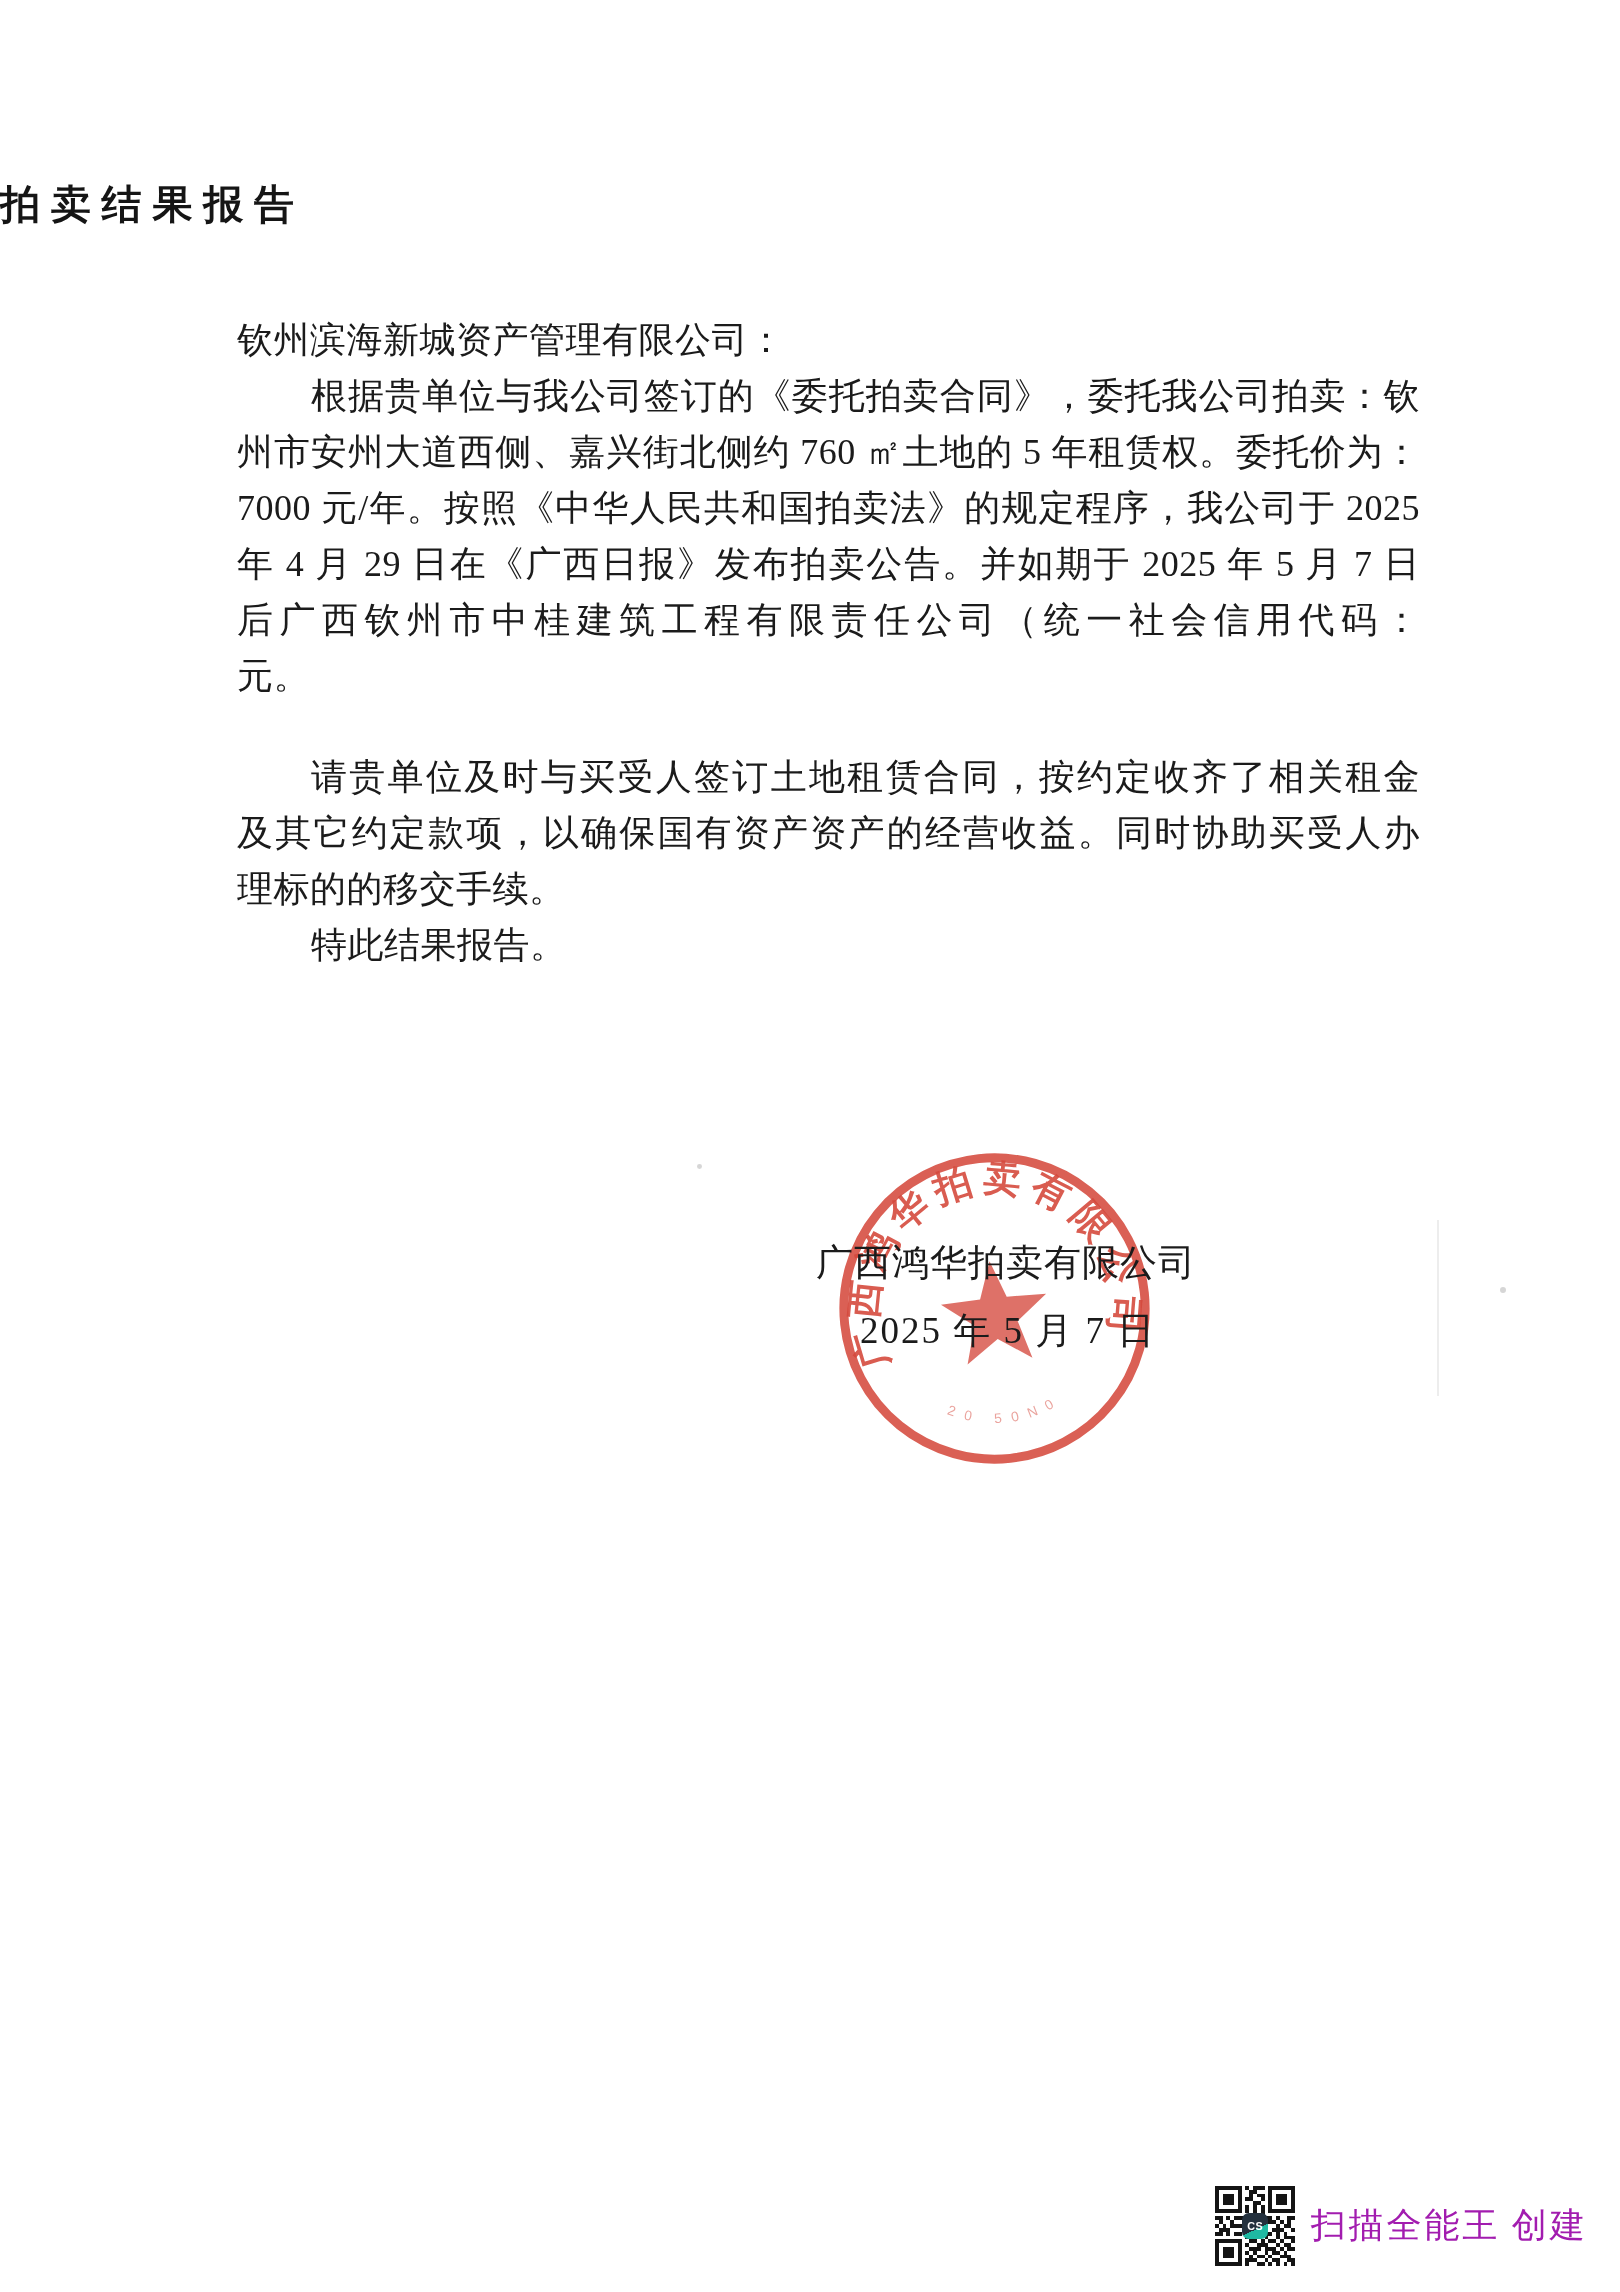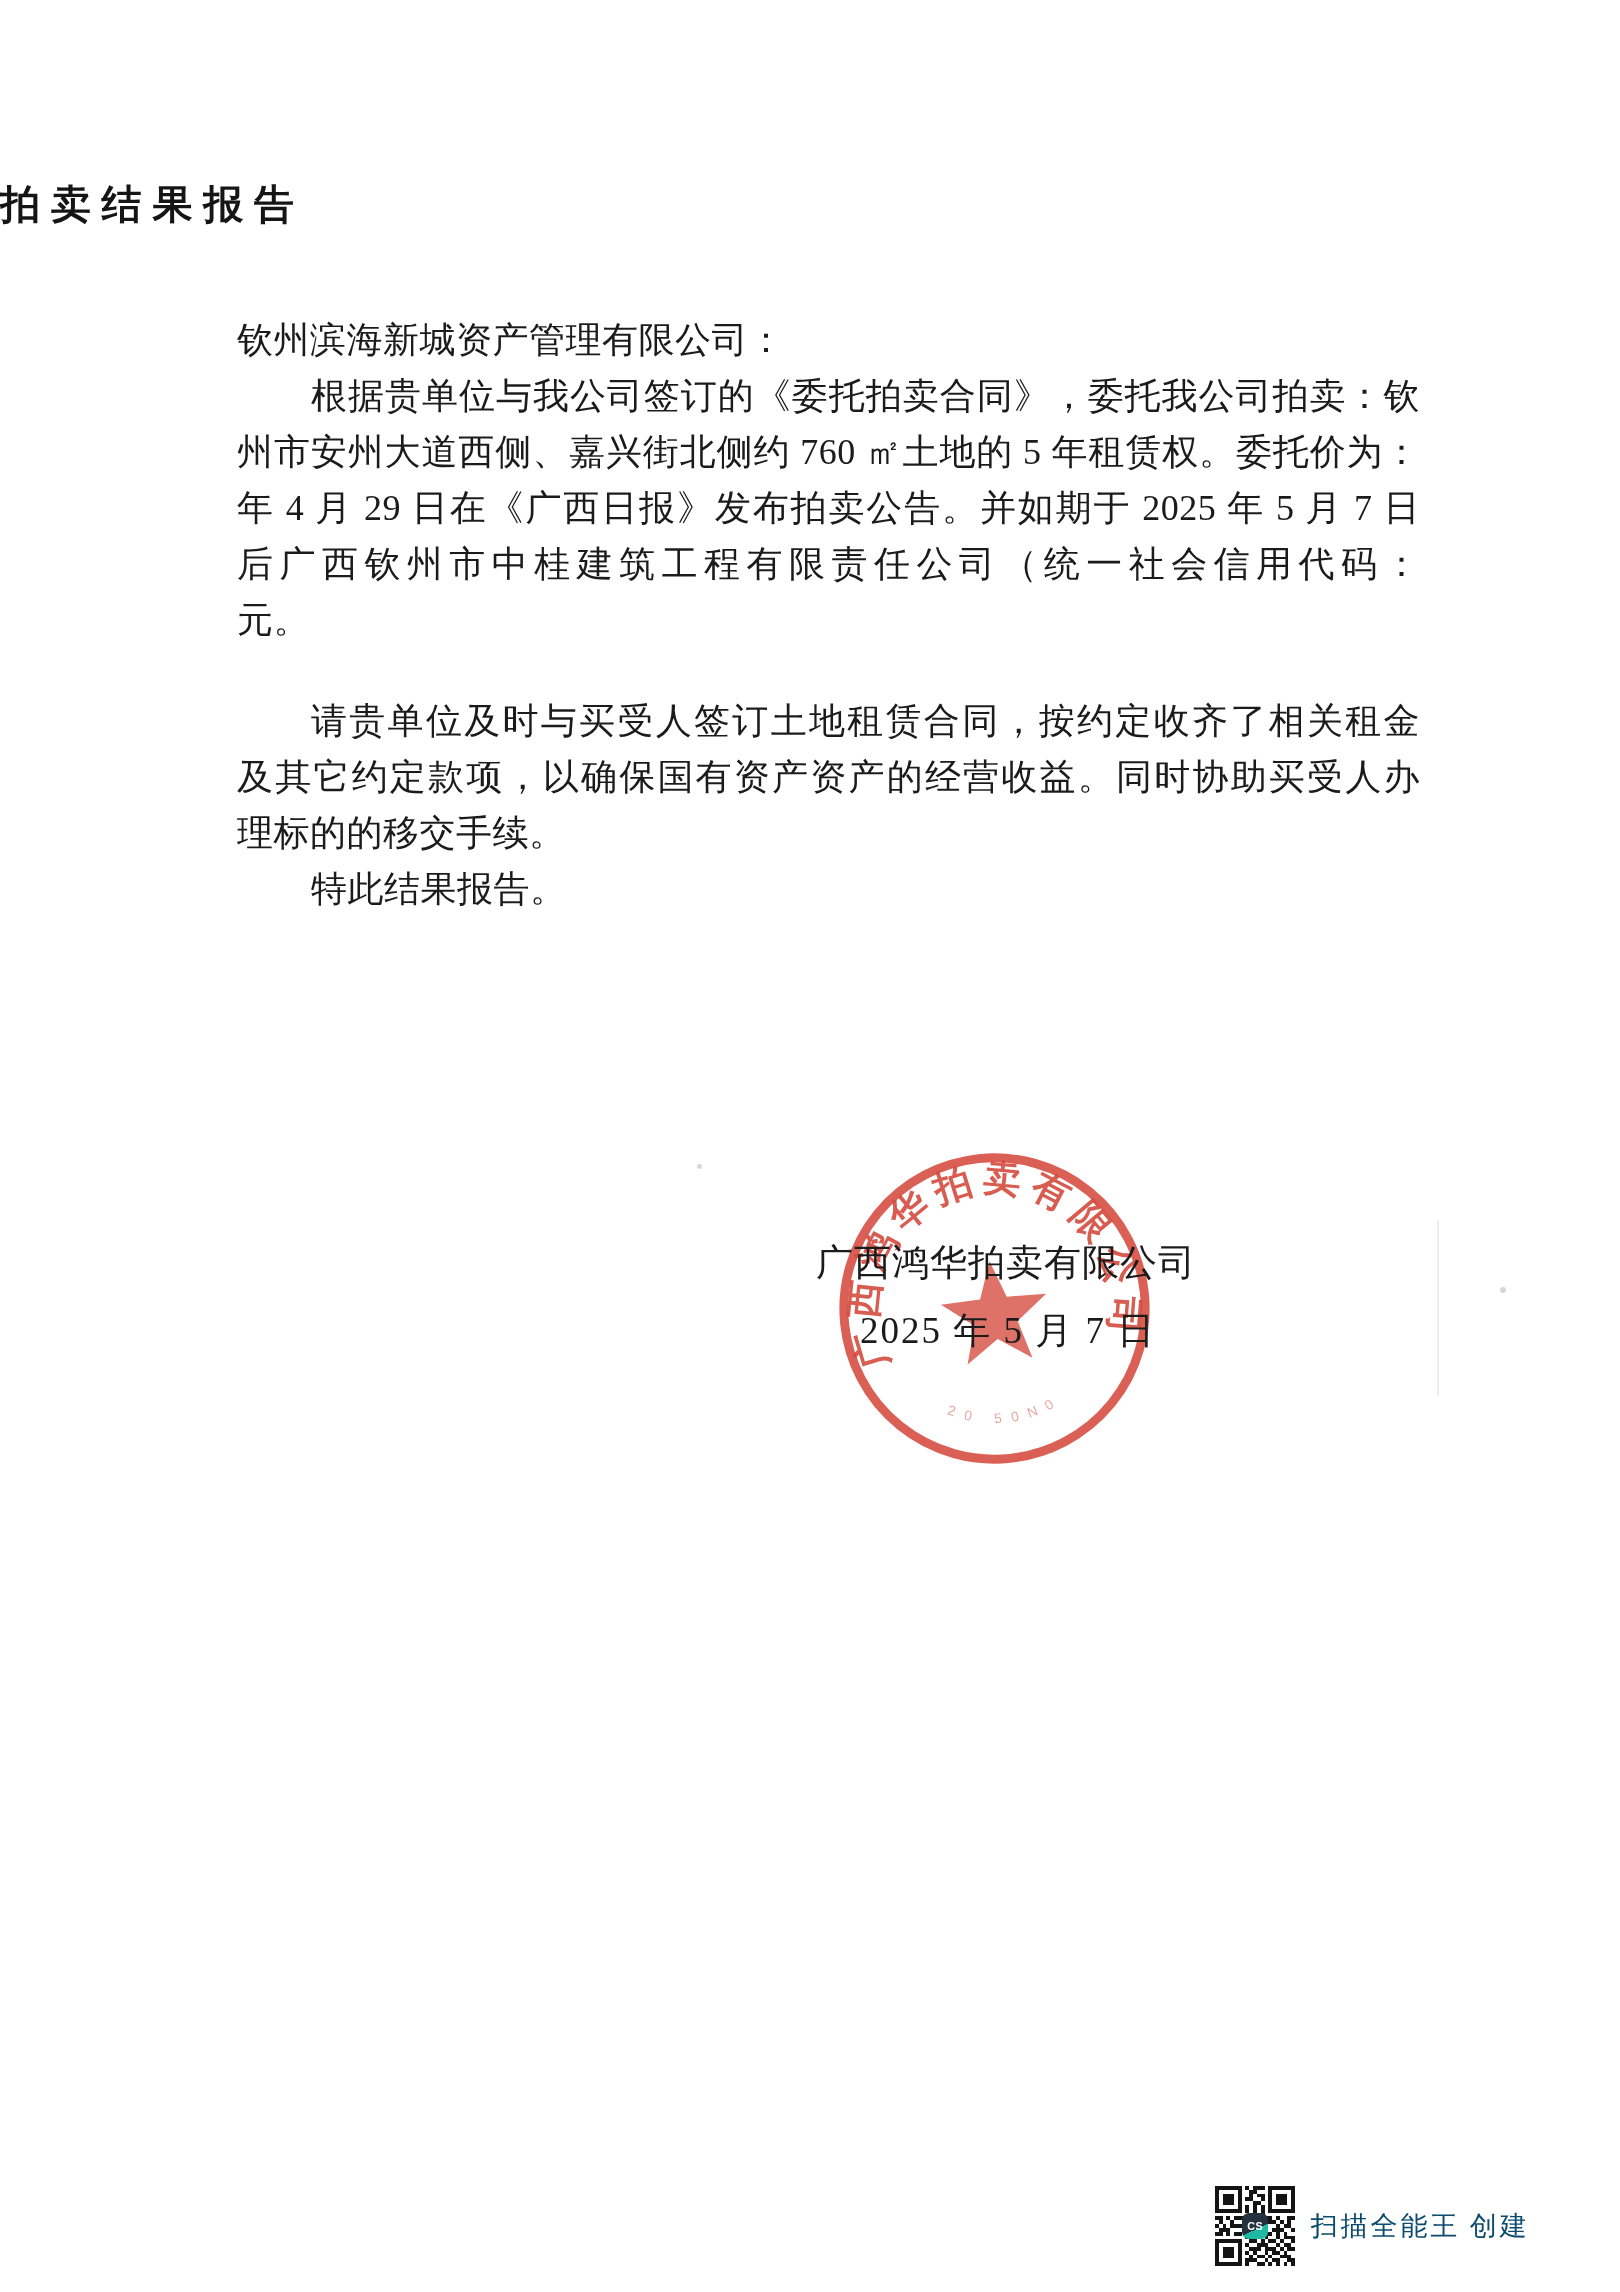--- a/index.html
+++ b/index.html
@@ -60,38 +60,39 @@
   .cs-badge{
     position:absolute;left:27.4px;top:27.4px;width:25.5px;height:25.5px;
     border-radius:6.9px;
     background:linear-gradient(155deg,#24313e 60%,#1fb9a3 60%);
     display:flex;align-items:center;justify-content:center;
     font-family:"Liberation Sans","DejaVu Sans",sans-serif;
     font-weight:700;font-size:10.8px;color:#ffffff;
     letter-spacing:0.5px;
   }
   .credit{
-    font-size:27px;line-height:80px;
-    color:#0c4a6e;
+    font-size:35px;line-height:80px;
+    color:#a21caf;
     letter-spacing:2.9px;
     font-family:"Liberation Serif","DejaVu Serif",serif;
     white-space:nowrap;
   }
 </style>
 </head>
 <body>
 
 <div class="page">
 
   <div class="doc-title">拍卖结果报告</div>
 
   <div class="body-block">
       <div class="line">钦州滨海新城资产管理有限公司：</div>
       <div class="line indent justify">根据贵单位与我公司签订的《委托拍卖合同》，委托我公司拍卖：钦</div>
       <div class="line justify">州市安州大道西侧、嘉兴街北侧约 760 ㎡土地的 5 年租赁权。委托价为：</div>
+      <div class="line justify">7000 元/年。按照《中华人民共和国拍卖法》的规定程序，我公司于 2025</div>
       <div class="line justify">年 4 月 29 日在《广西日报》发布拍卖公告。并如期于 2025 年 5 月 7 日</div>
       <div class="line justify">后广西钦州市中桂建筑工程有限责任公司（统一社会信用代码：</div>
       <div class="line">元。</div>
       <div class="line indent justify" style="margin-top: 45px;">请贵单位及时与买受人签订土地租赁合同，按约定收齐了相关租金</div>
       <div class="line justify">及其它约定款项，以确保国有资产资产的经营收益。同时协助买受人办</div>
       <div class="line">理标的的移交手续。</div>
       <div class="line indent">特此结果报告。</div>
     </div>
 
   <svg class="stamp" viewBox="0 0 340 340">

